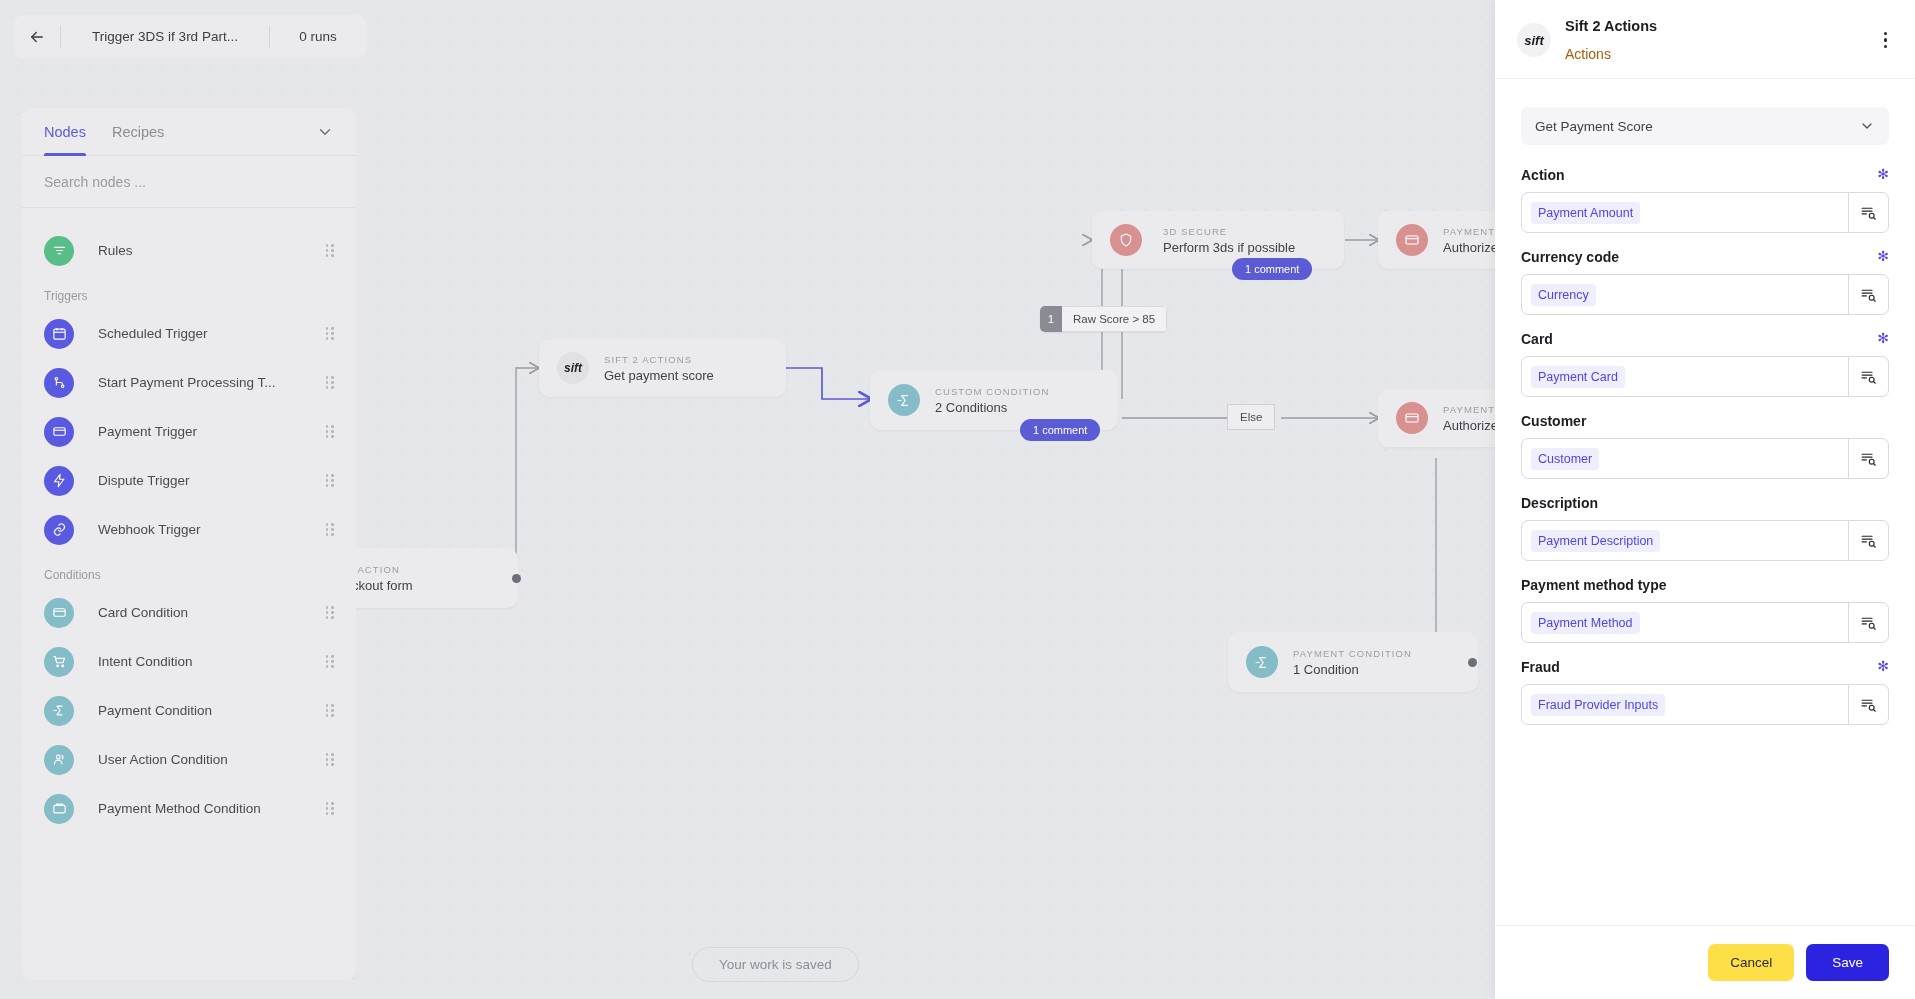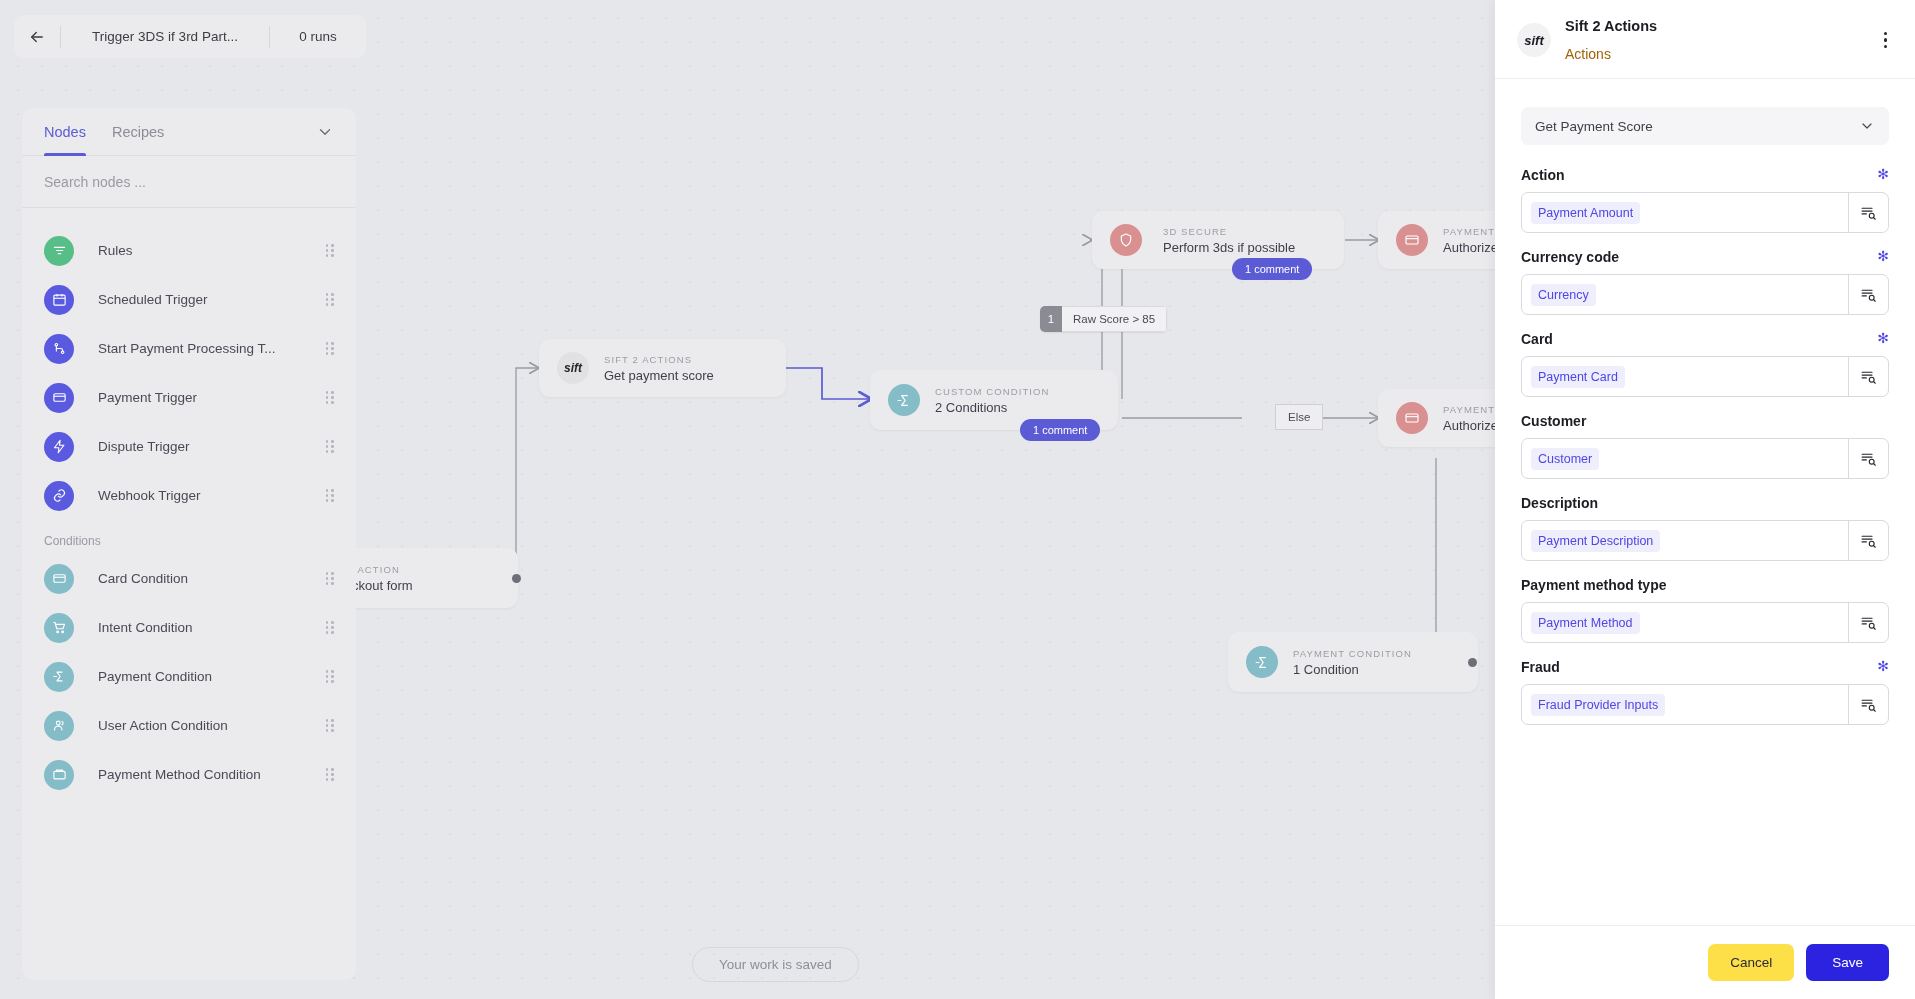--- a/index.html
+++ b/index.html
@@ -134,21 +134,21 @@
     background: #8b8b93; color: #fff; font-size: 11.5px;
     display: flex; align-items: center; justify-content: center; width: 22px;
   }
   .cond-chip .txt {
     background: #f1f1f3; color: #4a4a55; font-size: 11.5px;
     padding: 6px 11px; border: 1px solid #d9d9de; border-left: none;
     white-space: nowrap;
   }
   .else-chip {
     position: absolute; z-index: 3; background: #eeeef0; color: #4a4a55;
-    font-size: 11.5px; padding: 6px 12px; border: 1px solid #cfcfd5; border-radius: 0; margin-left: 48px;
+    font-size: 11.5px; padding: 6px 12px; border: 1px solid #cfcfd5; border-radius: 0;
   }
   .saved-pill {
     position: absolute; left: 692px; top: 947px;
     padding: 9px 26px; border: 1px solid #d6d7db; border-radius: 20px;
     color: #8e8e98; font-size: 13.5px; background: transparent; z-index: 3;
   }
   svg.edges { position: absolute; inset: 0; width: 1915px; height: 999px; z-index: 1; }
   .port { position: absolute; width: 9px; height: 9px; border-radius: 50%; background: #6e6e78; z-index: 3; }
 
   
@@ -382,20 +382,21 @@
         <div class="grip">
             <i></i>
             <i></i>
             <i></i>
             <i></i>
             <i></i>
             <i></i>
           </div>
       </div>
 
+      <div class="lp-group-label">Triggers</div>
 
       <div class="lp-item">
         <div class="ic" style="background:#5a5ae0;">
           <svg width="15" height="15" viewBox="0 0 24 24" fill="none" stroke="#fff" stroke-width="1.8" stroke-linejoin="round">
               <rect x="3" y="5" width="18" height="16" rx="2"></rect>
               <path d="M3 10h18"></path>
               <path d="M8 3v4"></path>
               <path d="M16 3v4"></path>
             </svg>
         </div>

